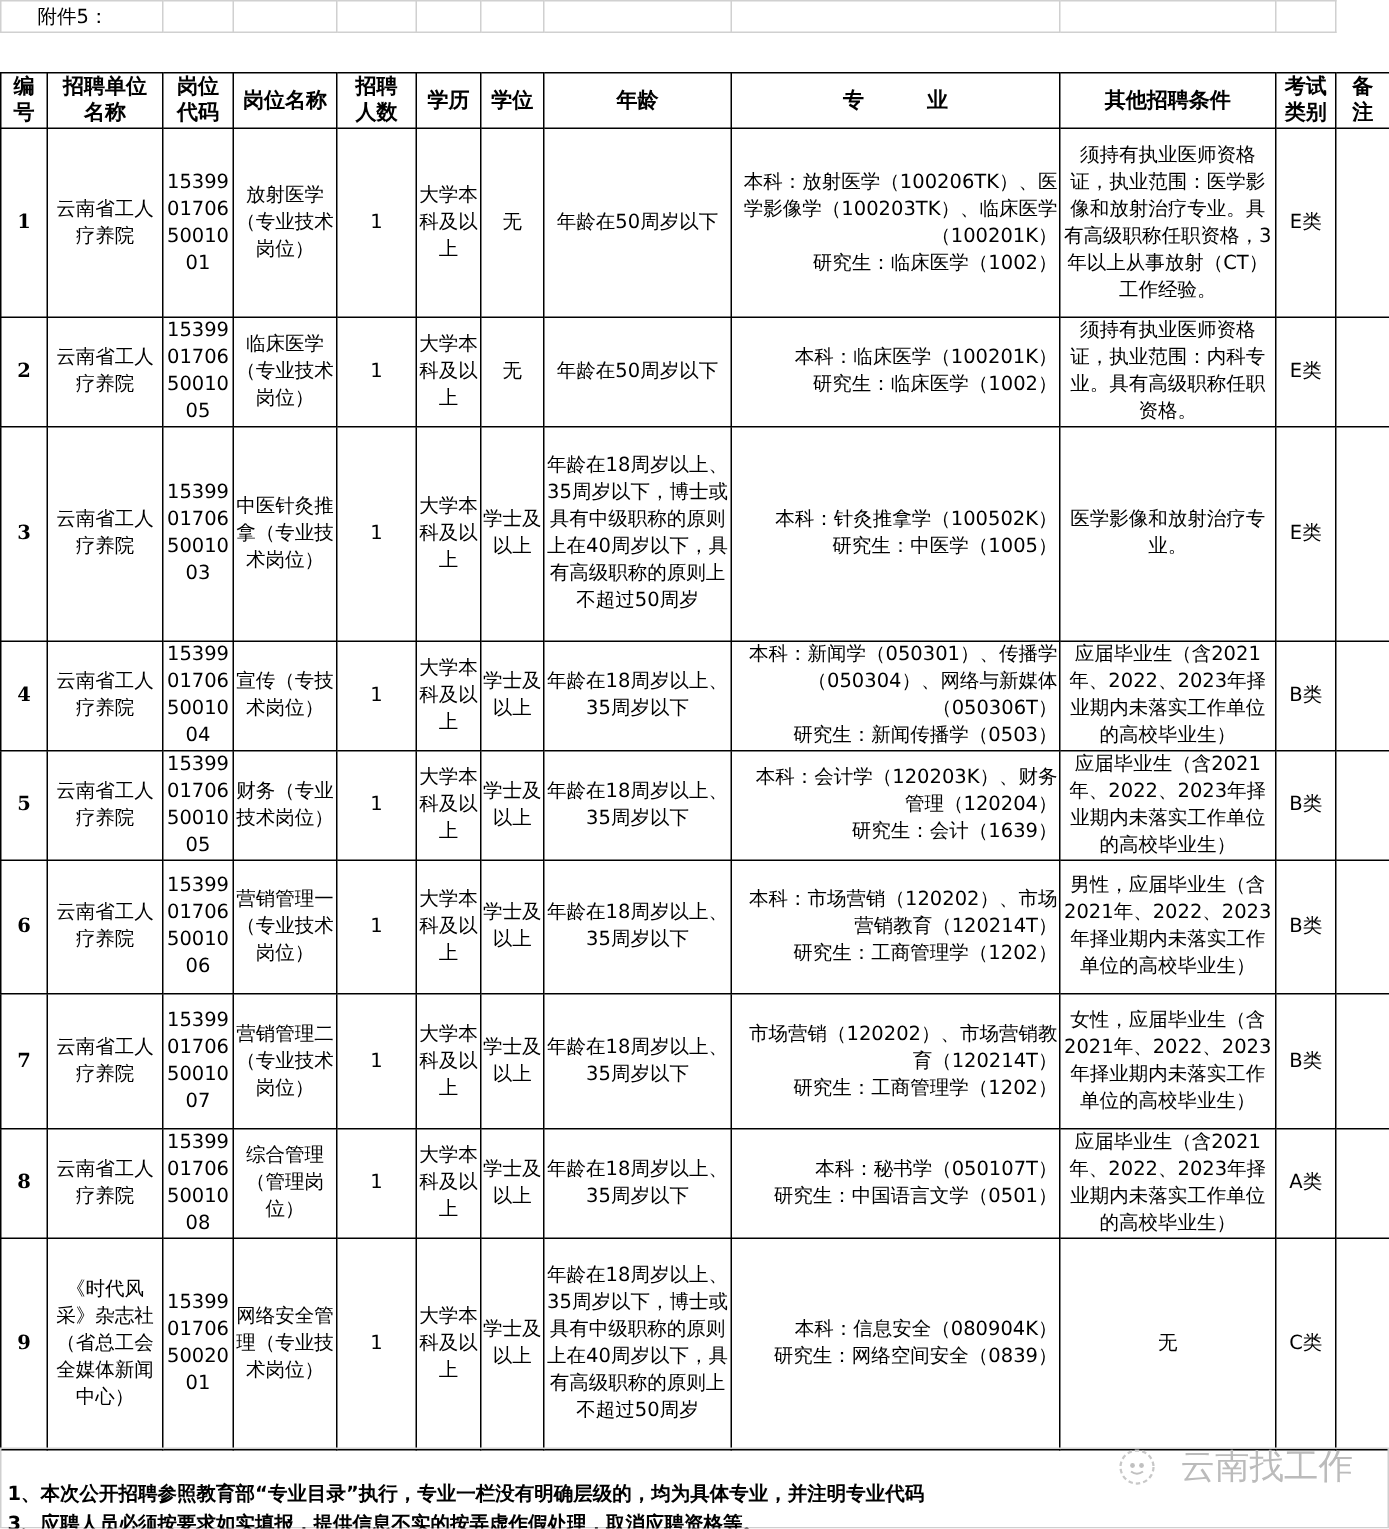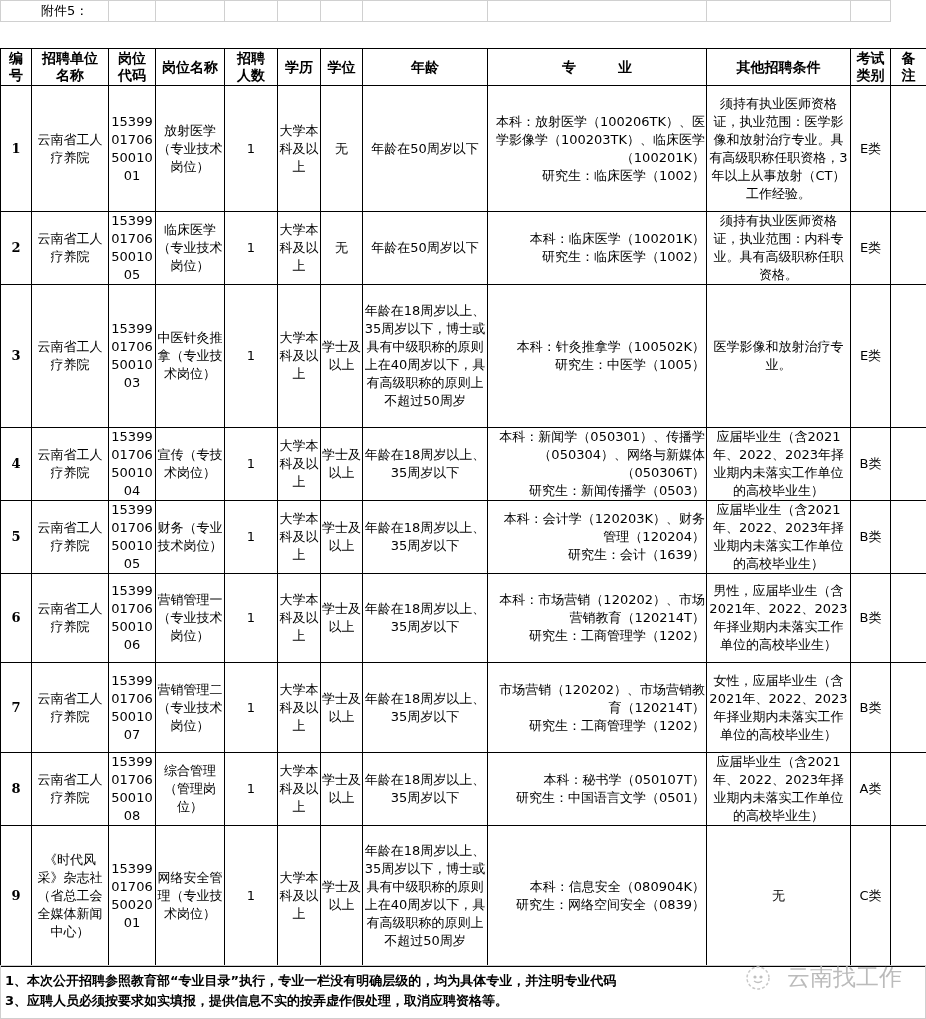--- a/index.html
+++ b/index.html
@@ -1,33 +1,33 @@
 <!DOCTYPE html>
 <html><head>
 <meta charset="utf-8">
 <style>
   html, body { margin:0; padding:0; background:#ffffff; }
   body { width:926px; height:1019px; position:relative; overflow:hidden;
          font-family:"DejaVu Sans", "Liberation Sans", sans-serif; color:#000; }
   .sheet { position:absolute; left:0; top:0; width:926px; height:1019px; }
   .topgrid { position:absolute; left:0; top:0; width:926px; height:22px; border-collapse:collapse; table-layout:fixed; }
   .topgrid td { border:1px solid #d0d0d0; height:20px; padding:0; font-size:13px; }
-  .topgrid td.att { padding-left:40px; white-space:nowrap;margin-left:29px; }
+  .topgrid td.att { padding-left:24px; white-space:nowrap;margin-left:29px; }
   .title { position:absolute; left:0; top:22px; width:926px; height:26px; line-height:28px;
            text-align:center; font-family:"DejaVu Serif","Liberation Serif",serif; font-size:21px;
            border-left:1px solid #d0d0d0; border-right:1px solid #d0d0d0; box-sizing:border-box; }
   table.main { position:absolute; left:0; top:48px; width:926px; border-collapse:collapse; table-layout:fixed; }
   table.main th, table.main td { border:1px solid #000; padding:0 1px; text-align:center; vertical-align:middle;
            font-size:13px; line-height:18px; overflow:hidden; }
   table.main th { font-weight:bold; font-size:14px; line-height:17px; }
   table.main td.num { font-weight:bold; font-family:"DejaVu Serif","Liberation Serif",serif; }
   table.main td.major { text-align:right; padding-left:3px; }
   table.main td.code { font-size:13px; line-height:18px; word-break:break-all; }
   .notes { position:absolute; left:0; top:965px; width:926px; height:54px; border:1px solid #cfcfcf; box-sizing:border-box; }
-  .note { font-weight:bold; font-size:13px; line-height:20px; padding-left:4px; white-space:nowrap; }
+  .note { font-weight:bold; font-size:13px; line-height:20px; padding-left:4px; white-space:nowrap;margin-top:16px; }
   .note1 { position:absolute; top:5px; left:0; }
   .note3 { position:absolute; top:25px; left:0; }
   .watermark { position:absolute; left:745px; top:962px; color:#bbbbbb; font-size:23px; display:flex; align-items:center; gap:16px; }
   .wm-icon { width:26px; height:26px; }
 </style>
 </head>
 <body>
 
 <div class="sheet">
 

